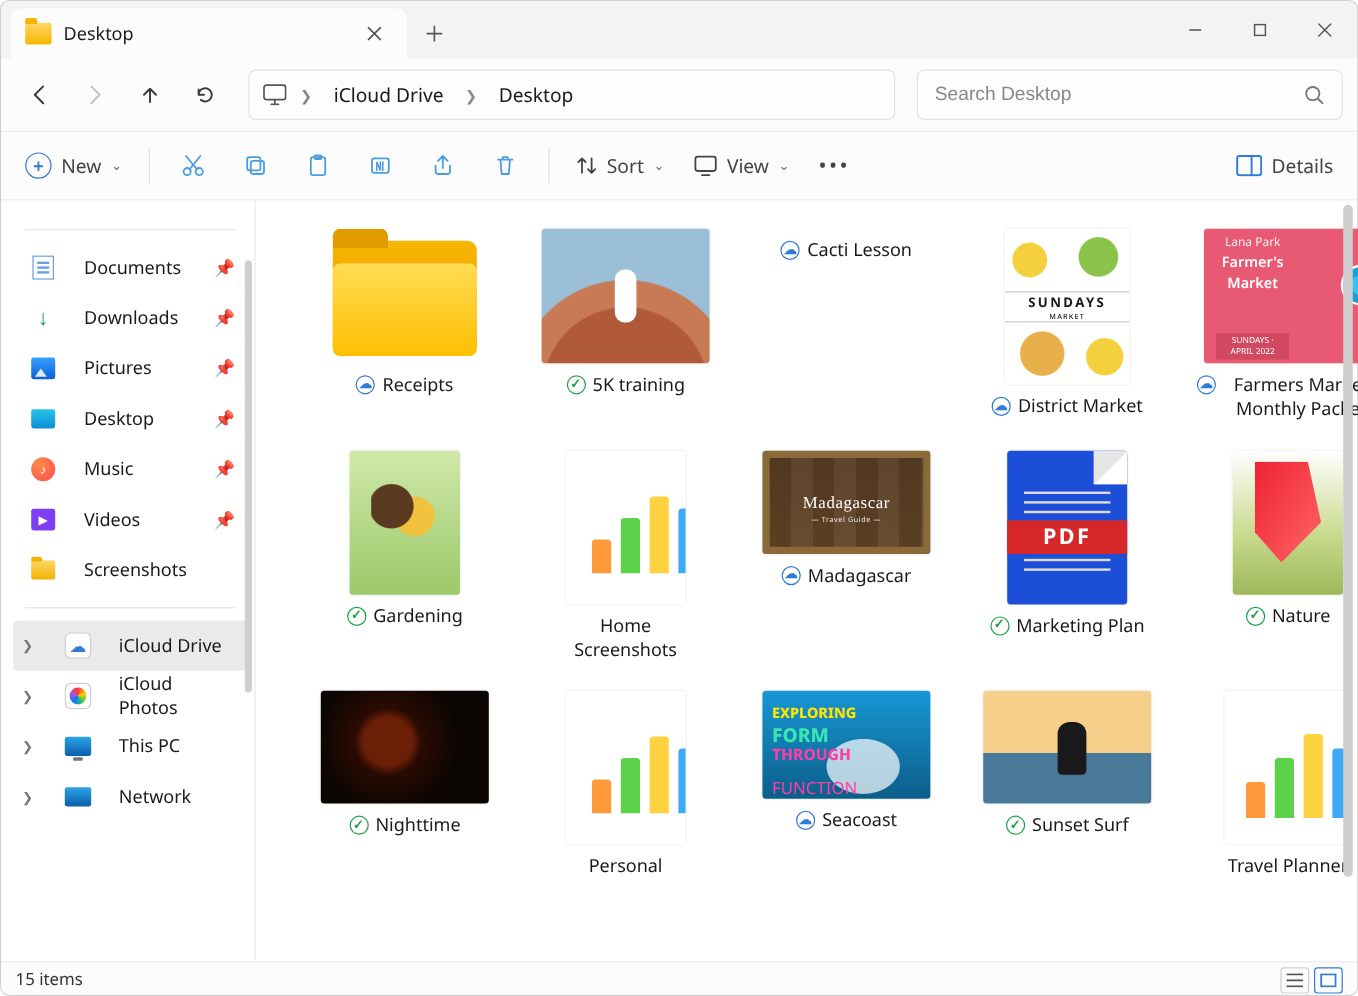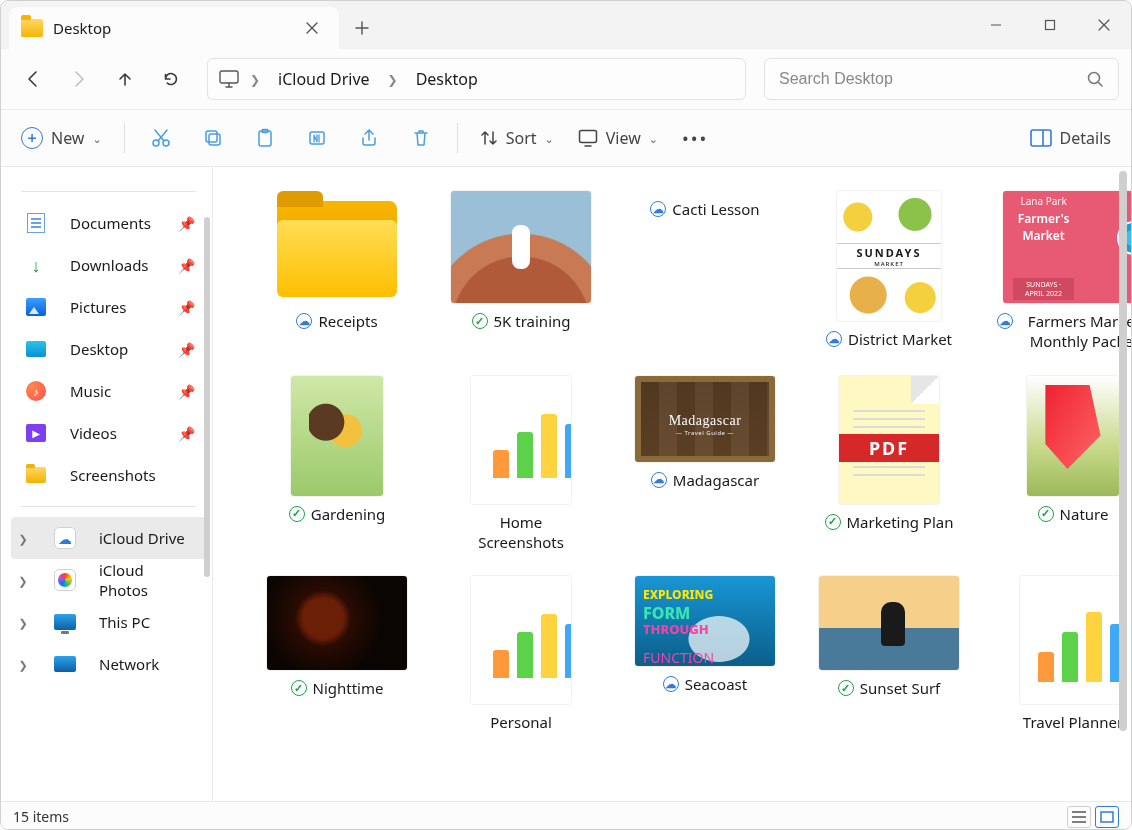--- a/index.html
+++ b/index.html
@@ -259,21 +259,21 @@
   .th-garden{width:92px;height:120px;}
   .th-chart { background:#fff;}
   .th-chart .bars{position:absolute;left:22px;bottom:26px;display:flex;align-items:flex-end;gap:8px;}
   .th-chart .bars span{width:16px;border-radius:3px 3px 0 0;}
   .th-chart{width:100px;height:128px;}
   .th-madg { background:#8b6a3a;}
   .th-madg::before{content:"";position:absolute;inset:6px;background:linear-gradient(rgba(0,0,0,.25),rgba(0,0,0,.15)),repeating-linear-gradient(90deg,#6b4a2a 0 18px,#7b5a3a 18px 36px);}
   .th-madg .t{position:absolute;left:0;right:0;top:44%;text-align:center;color:#fff;font-size:14px;font-family:serif;letter-spacing:.5px;}
   .th-madg .s{position:absolute;left:0;right:0;top:62%;text-align:center;color:#eee;font-size:6px;letter-spacing:.5px;}
   .th-madg{height:86px;}
-  .th-pdf { background:#fef9c3;width:100px;height:128px;text-align:right;}
+  .th-pdf { background:#1d4ed8;width:100px;height:128px;text-align:right;}
   .th-pdf::before{content:"";position:absolute;right:0;top:0;width:28px;height:28px;background:linear-gradient(135deg,#e6e6e6 0 50%,#fff 50% 100%);}
   .th-pdf .lines{position:absolute;top:34px;left:14px;right:14px;height:2px;background:#dcdcdc;box-shadow:0 8px 0 #dcdcdc,0 16px 0 #dcdcdc,0 48px 0 #dcdcdc,0 56px 0 #dcdcdc,0 64px 0 #dcdcdc;}
   .th-pdf .band{position:absolute;left:-6px;right:-6px;top:58px;height:28px;background:#d62828;color:#fff;display:flex;align-items:center;justify-content:center;font-weight:700;font-size:18px;letter-spacing:2px;}
   .th-nature { background:linear-gradient(#fff,#c7d98a 60%,#9cb85a);width:92px;height:120px;}
   .th-nature::after{content:"";position:absolute;left:20%;top:8%;width:60%;height:70%;background:linear-gradient(120deg,#e23,#f66);clip-path:polygon(0 0,80% 0,100% 60%,40% 100%,0 70%);}
   .th-night { background:radial-gradient(circle at 40% 45%,#6b1f06 0 20px,#2a0b03 28px,#0a0502 60px);height:94px;}
   .th-sea { background:linear-gradient(#1896d4,#0b5e8a);height:90px;}
   .th-sea::before{content:"";position:absolute;inset:0;background:radial-gradient(ellipse at 60% 70%,rgba(255,255,255,.7) 0 30px,transparent 31px);}
   .th-sea .t1{position:absolute;left:8px;top:10px;color:#ffe600;font-weight:800;font-size:12px;}
   .th-sea .t2{position:absolute;left:8px;top:26px;color:#39e6b0;font-weight:800;font-size:16px;}

